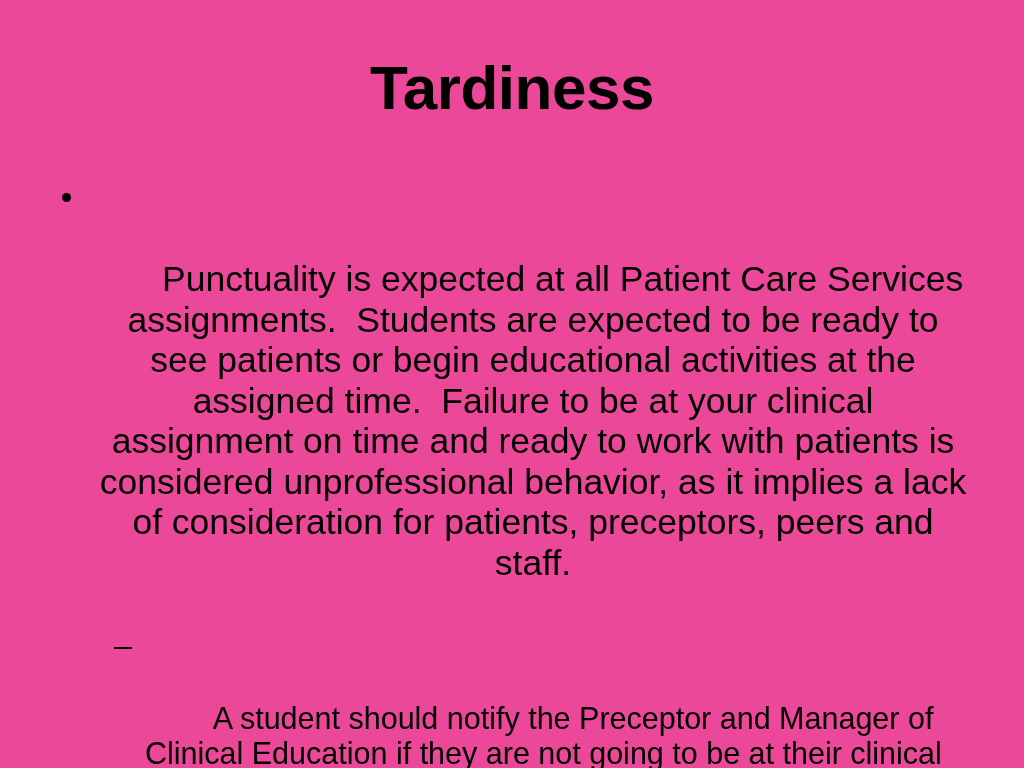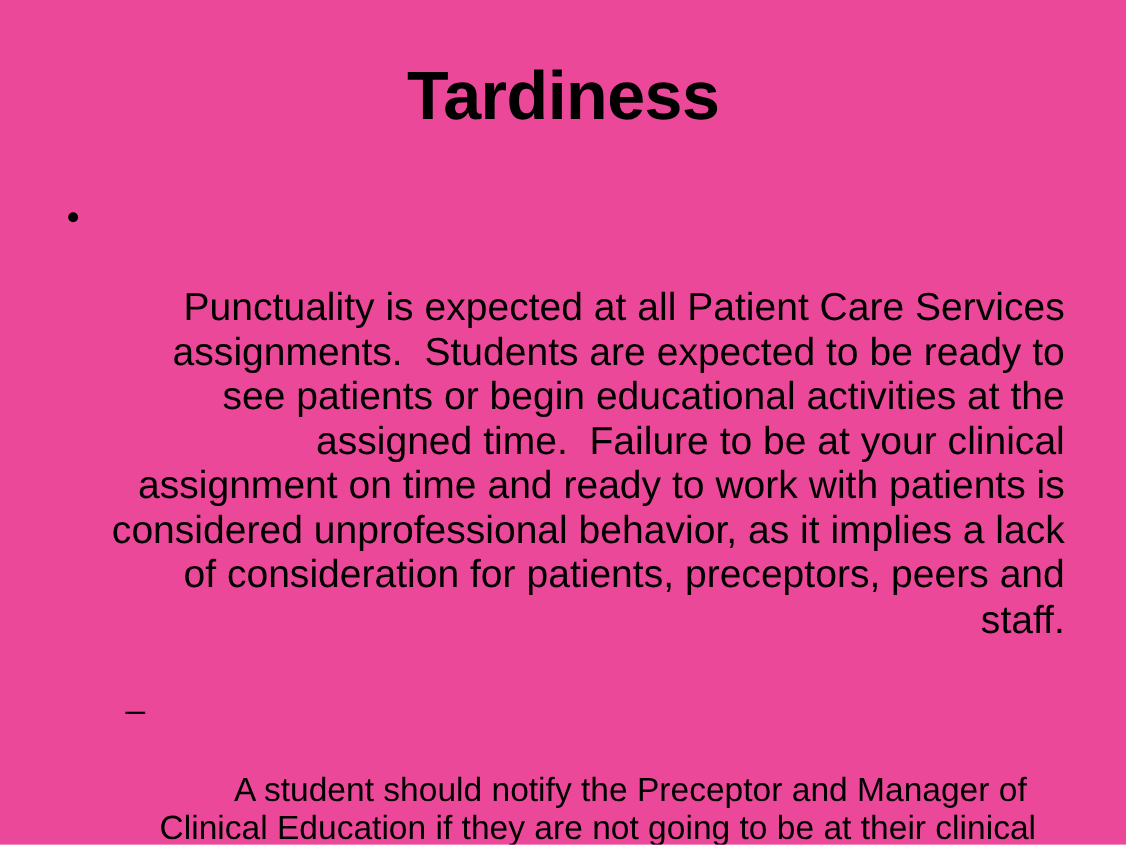--- a/index.html
+++ b/index.html
@@ -45,21 +45,21 @@
     width: 912px;
   }
 
   
   .bullet-l1 {
     position: relative;
     padding-left: 42px;
     font-size: 35.5px;
     line-height: 40.5px;
     color: #000000;
-    text-align: right;
+    text-align: center;
     white-space: pre-wrap;
     margin: 0 0 2px 0;
   }
   .bullet-l1 .marker-dot {
     position: absolute;
     left: 6px;
     top: 15px;
     width: 9px;
     height: 9px;
     background: #000000;

